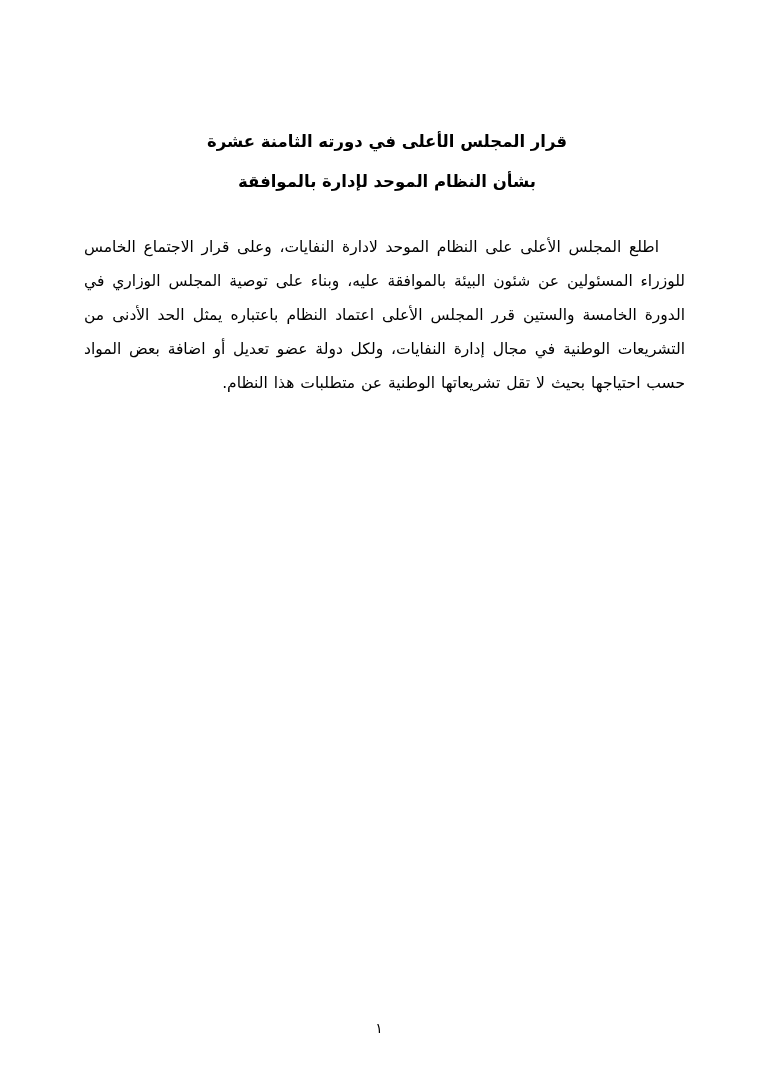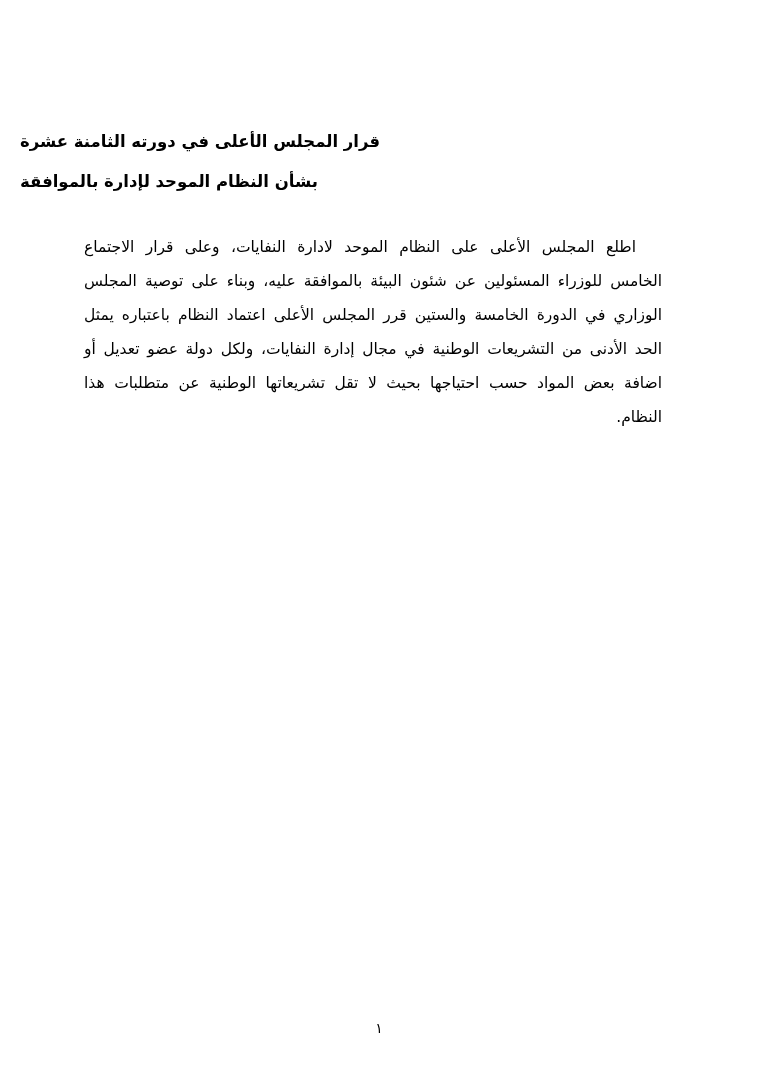--- a/index.html
+++ b/index.html
@@ -17,34 +17,34 @@
     color: #000000;
     direction: rtl;
     overflow: hidden;
     box-sizing: border-box;
   }
   .title-block {
     position: absolute;
     top: 122px;
     left: 0;
     right: 4px;
-    text-align: left;
+    text-align: center;
     padding-left: 20px;
   }
   .title-line {
     font-size: 16.5px;
     font-weight: bold;
     line-height: 40px;
     letter-spacing: 0.5px;
     direction: rtl;
   }
   .body-block {
     position: absolute;
     top: 214px;
-    right: 96px;
+    right: 73px;
     left: 84px;
   }
   .body-text {
     font-size: 15.5px;
     line-height: 34px;
     text-align: justify;
     text-align-last: right;
     text-indent: 26px;
     direction: rtl;
     word-spacing: 1px;

